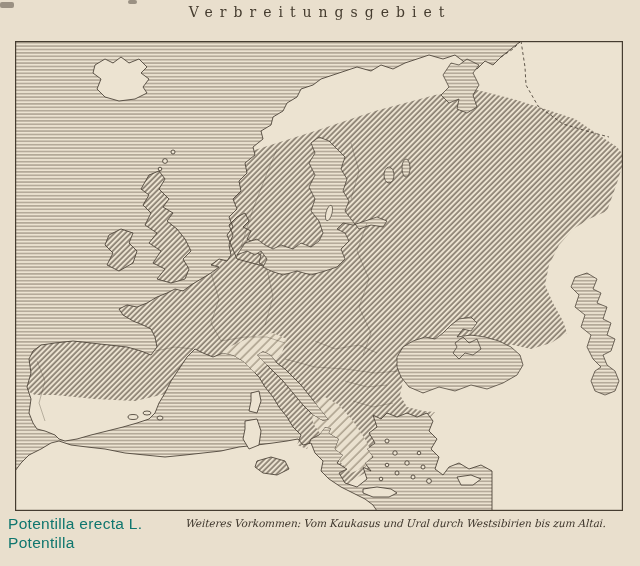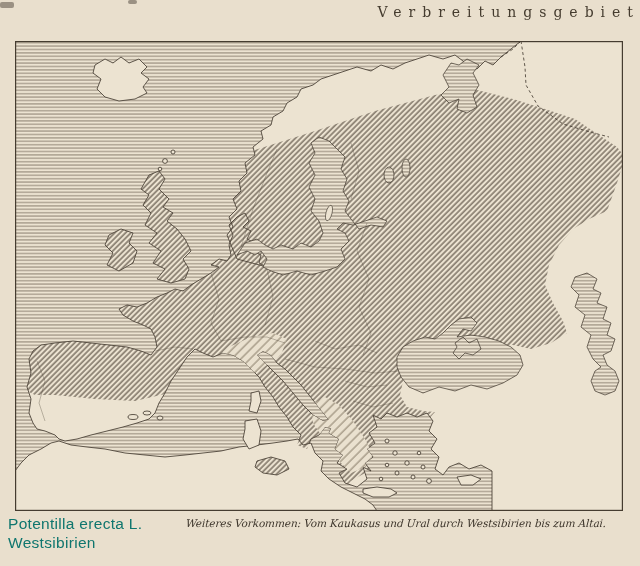--- a/index.html
+++ b/index.html
@@ -4,21 +4,21 @@
 <style>
   html,body{margin:0;padding:0;}
   body{
     width:640px;height:566px;overflow:hidden;position:relative;
     background:#e9dfcd;
     font-family:"Liberation Sans",sans-serif;
     color:#2e2a24;
   }
   .artifact{position:absolute;background:#3c342a;opacity:.45;border-radius:2px;}
   #title{
-    position:absolute;left:0;top:4px;width:640px;text-align:right;
+    position:absolute;left:0;top:4px;width:640px;text-align:center;
     font-family:"DejaVu Serif",serif;font-size:14px;letter-spacing:7px;
     color:#453c2f;white-space:nowrap;
   }
   #map-frame{
     position:absolute;left:15px;top:41px;width:608px;height:470px;
   }
   #caption-left{
     position:absolute;left:8px;top:514px;line-height:19px;
     font-size:15.5px;letter-spacing:.3px;color:#0f766e;
   }
@@ -135,16 +135,16 @@
     <path d="M486,16 L498,8 506,0"></path>
     <path d="M506,0 L510,26 511,44 523,65 548,83 575,91 594,96"></path>
   </g>
 
   <rect x="0.6" y="0.6" width="606.8" height="468.8" fill="none" stroke="#453c30" stroke-width="1.2"></rect>
 </svg>
 </div>
 
 <div id="caption-left">
   <div>Potentilla erecta L.</div>
-  <div>Westsibirien</div>
+  <div>Potentilla</div>
 </div>
 
 <div id="caption-note">Weiteres Vorkommen: Vom Kaukasus und Ural durch Westsibirien bis zum Altai.</div>
 
 </body></html>

